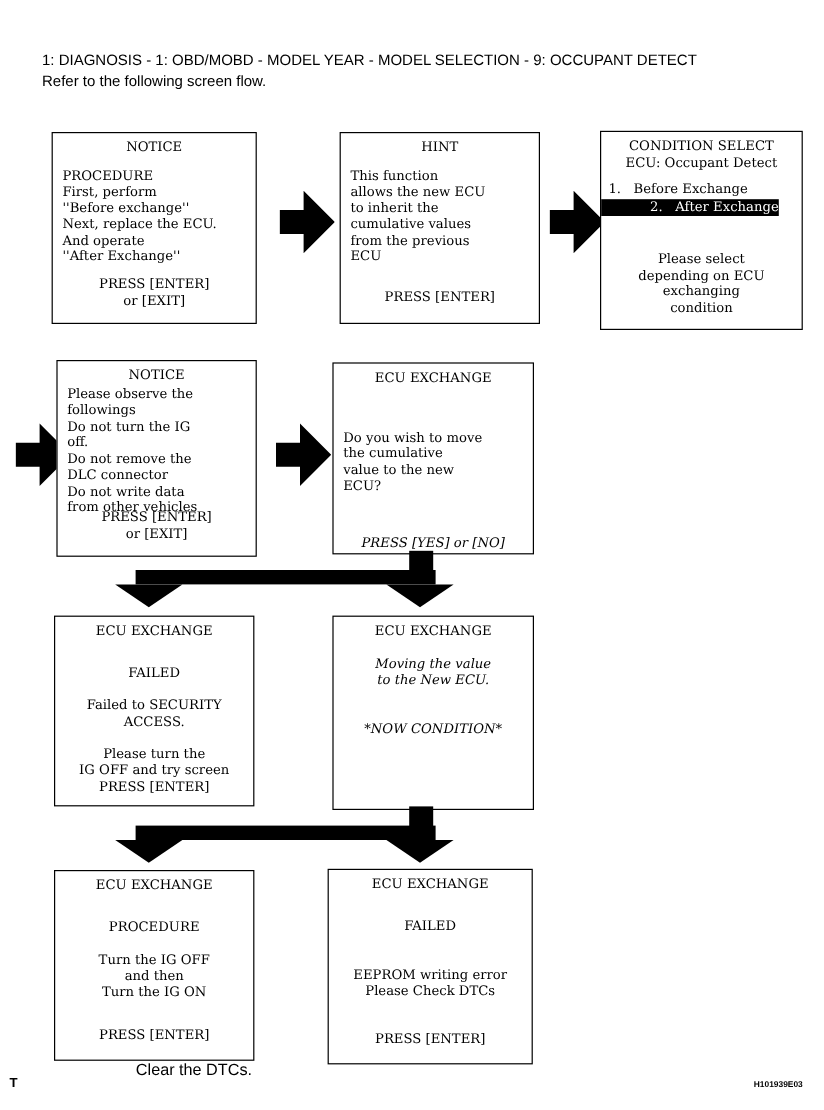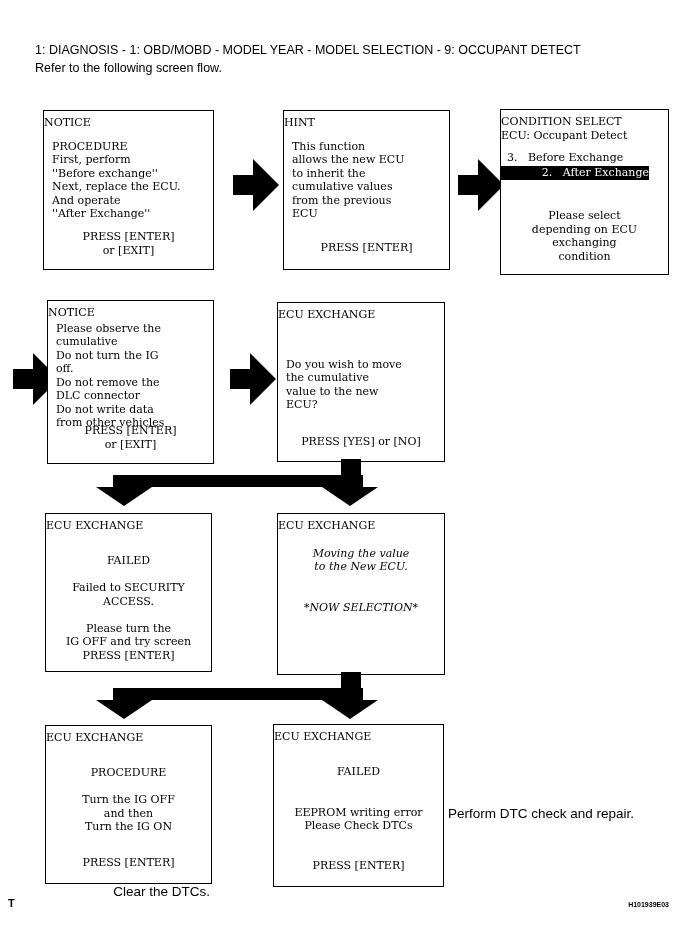--- a/index.html
+++ b/index.html
@@ -4,21 +4,21 @@
 <style>
   html,body{margin:0;padding:0;background:#ffffff;}
   .page{position:relative;width:687px;height:925px;background:#ffffff;color:#000;
         font-family:"Liberation Sans",sans-serif;overflow:hidden;}
   .hdr-title{position:absolute;left:35px;top:10px;font-size:12.5px;font-weight:bold;letter-spacing:.1px;}
   .hdr-path{position:absolute;left:35px;top:43px;font-size:12.5px;}
   .hdr-sub{position:absolute;left:35px;top:61px;font-size:12.5px;}
 
   .screen-box{position:absolute;border:1.2px solid #000;background:#fff;
               font-family:"DejaVu Serif",serif;font-size:11px;line-height:13.5px;}
-  .box-title{padding-top:5px;}
+  .box-title{text-align:center;padding-top:5px;}
   .box-body{padding-left:8px;padding-right:5px;}
   .box-body.center{text-align:center;padding-left:3px;padding-right:3px;}
   .box-footer{position:absolute;left:0;right:0;text-align:center;}
   .line{white-space:pre;}
 
   
   .b1{left:43px;top:110px;width:169px;height:158px;}
   .b2{left:283px;top:110px;width:165px;height:158px;}
   .b3{left:500px;top:109px;width:167px;height:164px;}
   .b4{left:47px;top:300px;width:165px;height:162px;}
@@ -26,21 +26,21 @@
   .b6{left:45px;top:513px;width:165px;height:157px;}
   .b7{left:277px;top:513px;width:166px;height:160px;}
   .b8{left:45px;top:725px;width:165px;height:157px;}
   .b9{left:273px;top:724px;width:169px;height:161px;}
 
   
   .b1 .box-body{padding-top:10px;}  .b1 .box-footer{bottom:12px;}
   .b2 .box-body{padding-top:10px;}  .b2 .box-footer{bottom:15px;}
   .b3 .box-footer{bottom:11px;}
   .b4 .box-body{padding-top:2px;}   .b4 .box-footer{bottom:12px;}
-  .b5 .box-body{padding-top:36px;}  .b5 .box-footer{bottom:13px;}
+  .b5 .box-body{padding-top:36px;}  .b5 .box-footer{bottom:2px;font-style:italic;}
   .b6 .box-body{padding-top:8px;}   .b6 .box-footer{bottom:9px;}
   .b7 .box-body{padding-top:14px;font-style:italic;}
   .b8 .box-body{padding-top:8px;}   .b8 .box-footer{bottom:14px;}
   .b9 .box-body{padding-top:8px;}   .b9 .box-footer{bottom:14px;}
 
   
   .menu{margin-top:9px;}
   .menu-item{padding:0 0 1px 6px;white-space:pre;}
   .menu-item.inverted{background:#000;color:#fff;width:85%;text-align:right;}
 
@@ -106,21 +106,21 @@
         <polygon fill="#000" points="0,18 20,18 20,2 46,28 20,54 20,38 0,38"></polygon>
       </svg>
   </div>
 
   <div class="screen-box b3">
     <div class="box-title">
         <div class="line">CONDITION SELECT</div>
         <div class="line">ECU: Occupant Detect</div>
       </div>
     <div class="menu">
-      <div class="menu-item">3.   Before Exchange</div>
+      <div class="menu-item">1.   Before Exchange</div>
       <div class="menu-item inverted">2.   After Exchange</div>
     </div>
     <div class="box-footer">
         <div class="line">Please select</div>
         <div class="line">depending on ECU</div>
         <div class="line">exchanging</div>
         <div class="line">condition</div>
       </div>
   </div>
 
@@ -129,21 +129,21 @@
         <polygon fill="#000" points="0,18 20,18 20,2 46,28 20,54 20,38 0,38"></polygon>
       </svg>
   </div>
 
   <div class="screen-box b4">
     <div class="box-title">
         <div class="line">NOTICE</div>
       </div>
     <div class="box-body">
         <div class="line">Please observe the</div>
-        <div class="line">cumulative</div>
+        <div class="line">followings</div>
         <div class="line">Do not turn the IG</div>
         <div class="line">off.</div>
         <div class="line">Do not remove the</div>
         <div class="line">DLC connector</div>
         <div class="line">Do not write data</div>
         <div class="line">from other vehicles</div>
       </div>
     <div class="box-footer">
         <div class="line">PRESS [ENTER]</div>
         <div class="line">or [EXIT]</div>
@@ -201,21 +201,21 @@
 
   <div class="screen-box b7">
     <div class="box-title">
         <div class="line">ECU EXCHANGE</div>
       </div>
     <div class="box-body center">
         <div class="line">Moving the value</div>
         <div class="line">to the New ECU.</div>
         <div class="line">&nbsp;</div>
         <div class="line">&nbsp;</div>
-        <div class="line">*NOW SELECTION*</div>
+        <div class="line">*NOW CONDITION*</div>
       </div>
     <div class="box-footer"></div>
   </div>
 
   <div class="flow-arrow" style="left:90px;top:669px;">
     <svg width="300" height="52" viewBox="0 0 300 52">
       <rect fill="#000" x="251" y="3" width="20" height="17"></rect>
       <rect fill="#000" x="23" y="19" width="250" height="12"></rect>
       <polygon fill="#000" points="6,31 62,31 34,50"></polygon>
       <polygon fill="#000" points="232,31 288,31 260,50"></polygon>
@@ -250,18 +250,17 @@
         <div class="line">&nbsp;</div>
         <div class="line">EEPROM writing error</div>
         <div class="line">Please Check DTCs</div>
       </div>
     <div class="box-footer">
         <div class="line">PRESS [ENTER]</div>
       </div>
   </div>
 
   <div class="cap-clear">Clear the DTCs.</div>
-  <div class="cap-perform">Perform DTC check and repair.</div>
 
   <div class="mark-t">T</div>
   <div class="doc-code">H101939E03</div>
 
 </div>
 
 </body></html>

